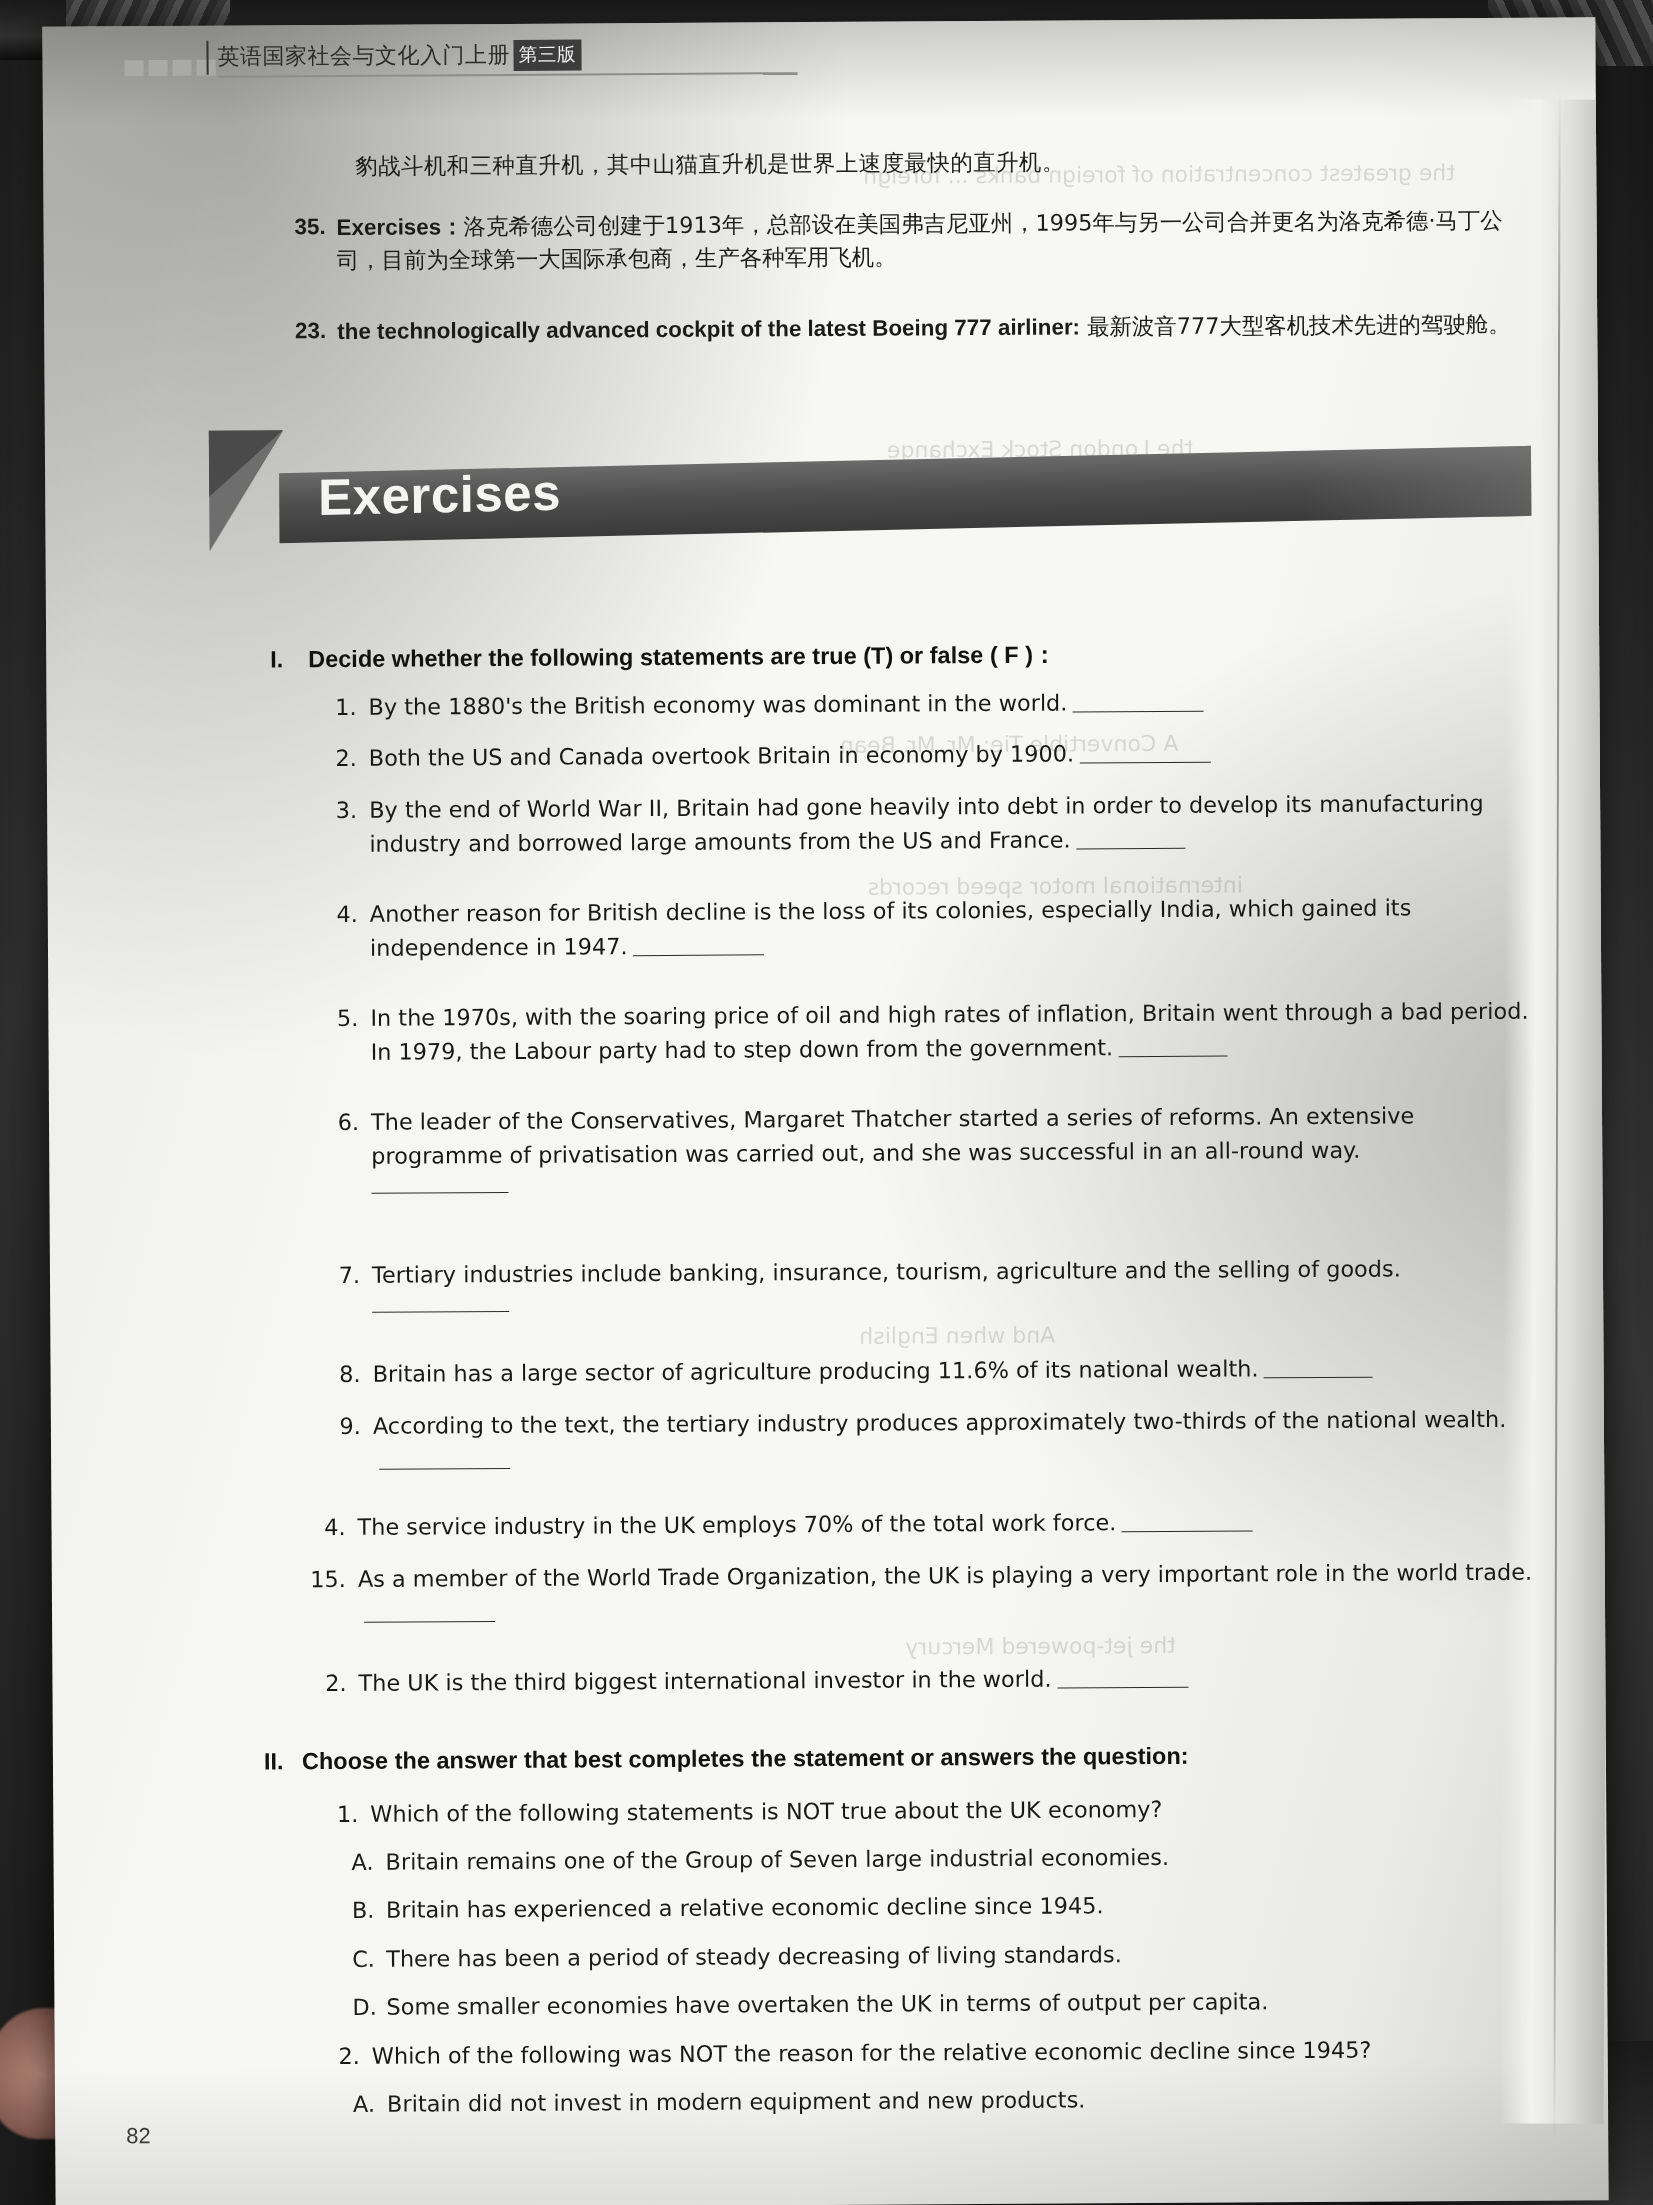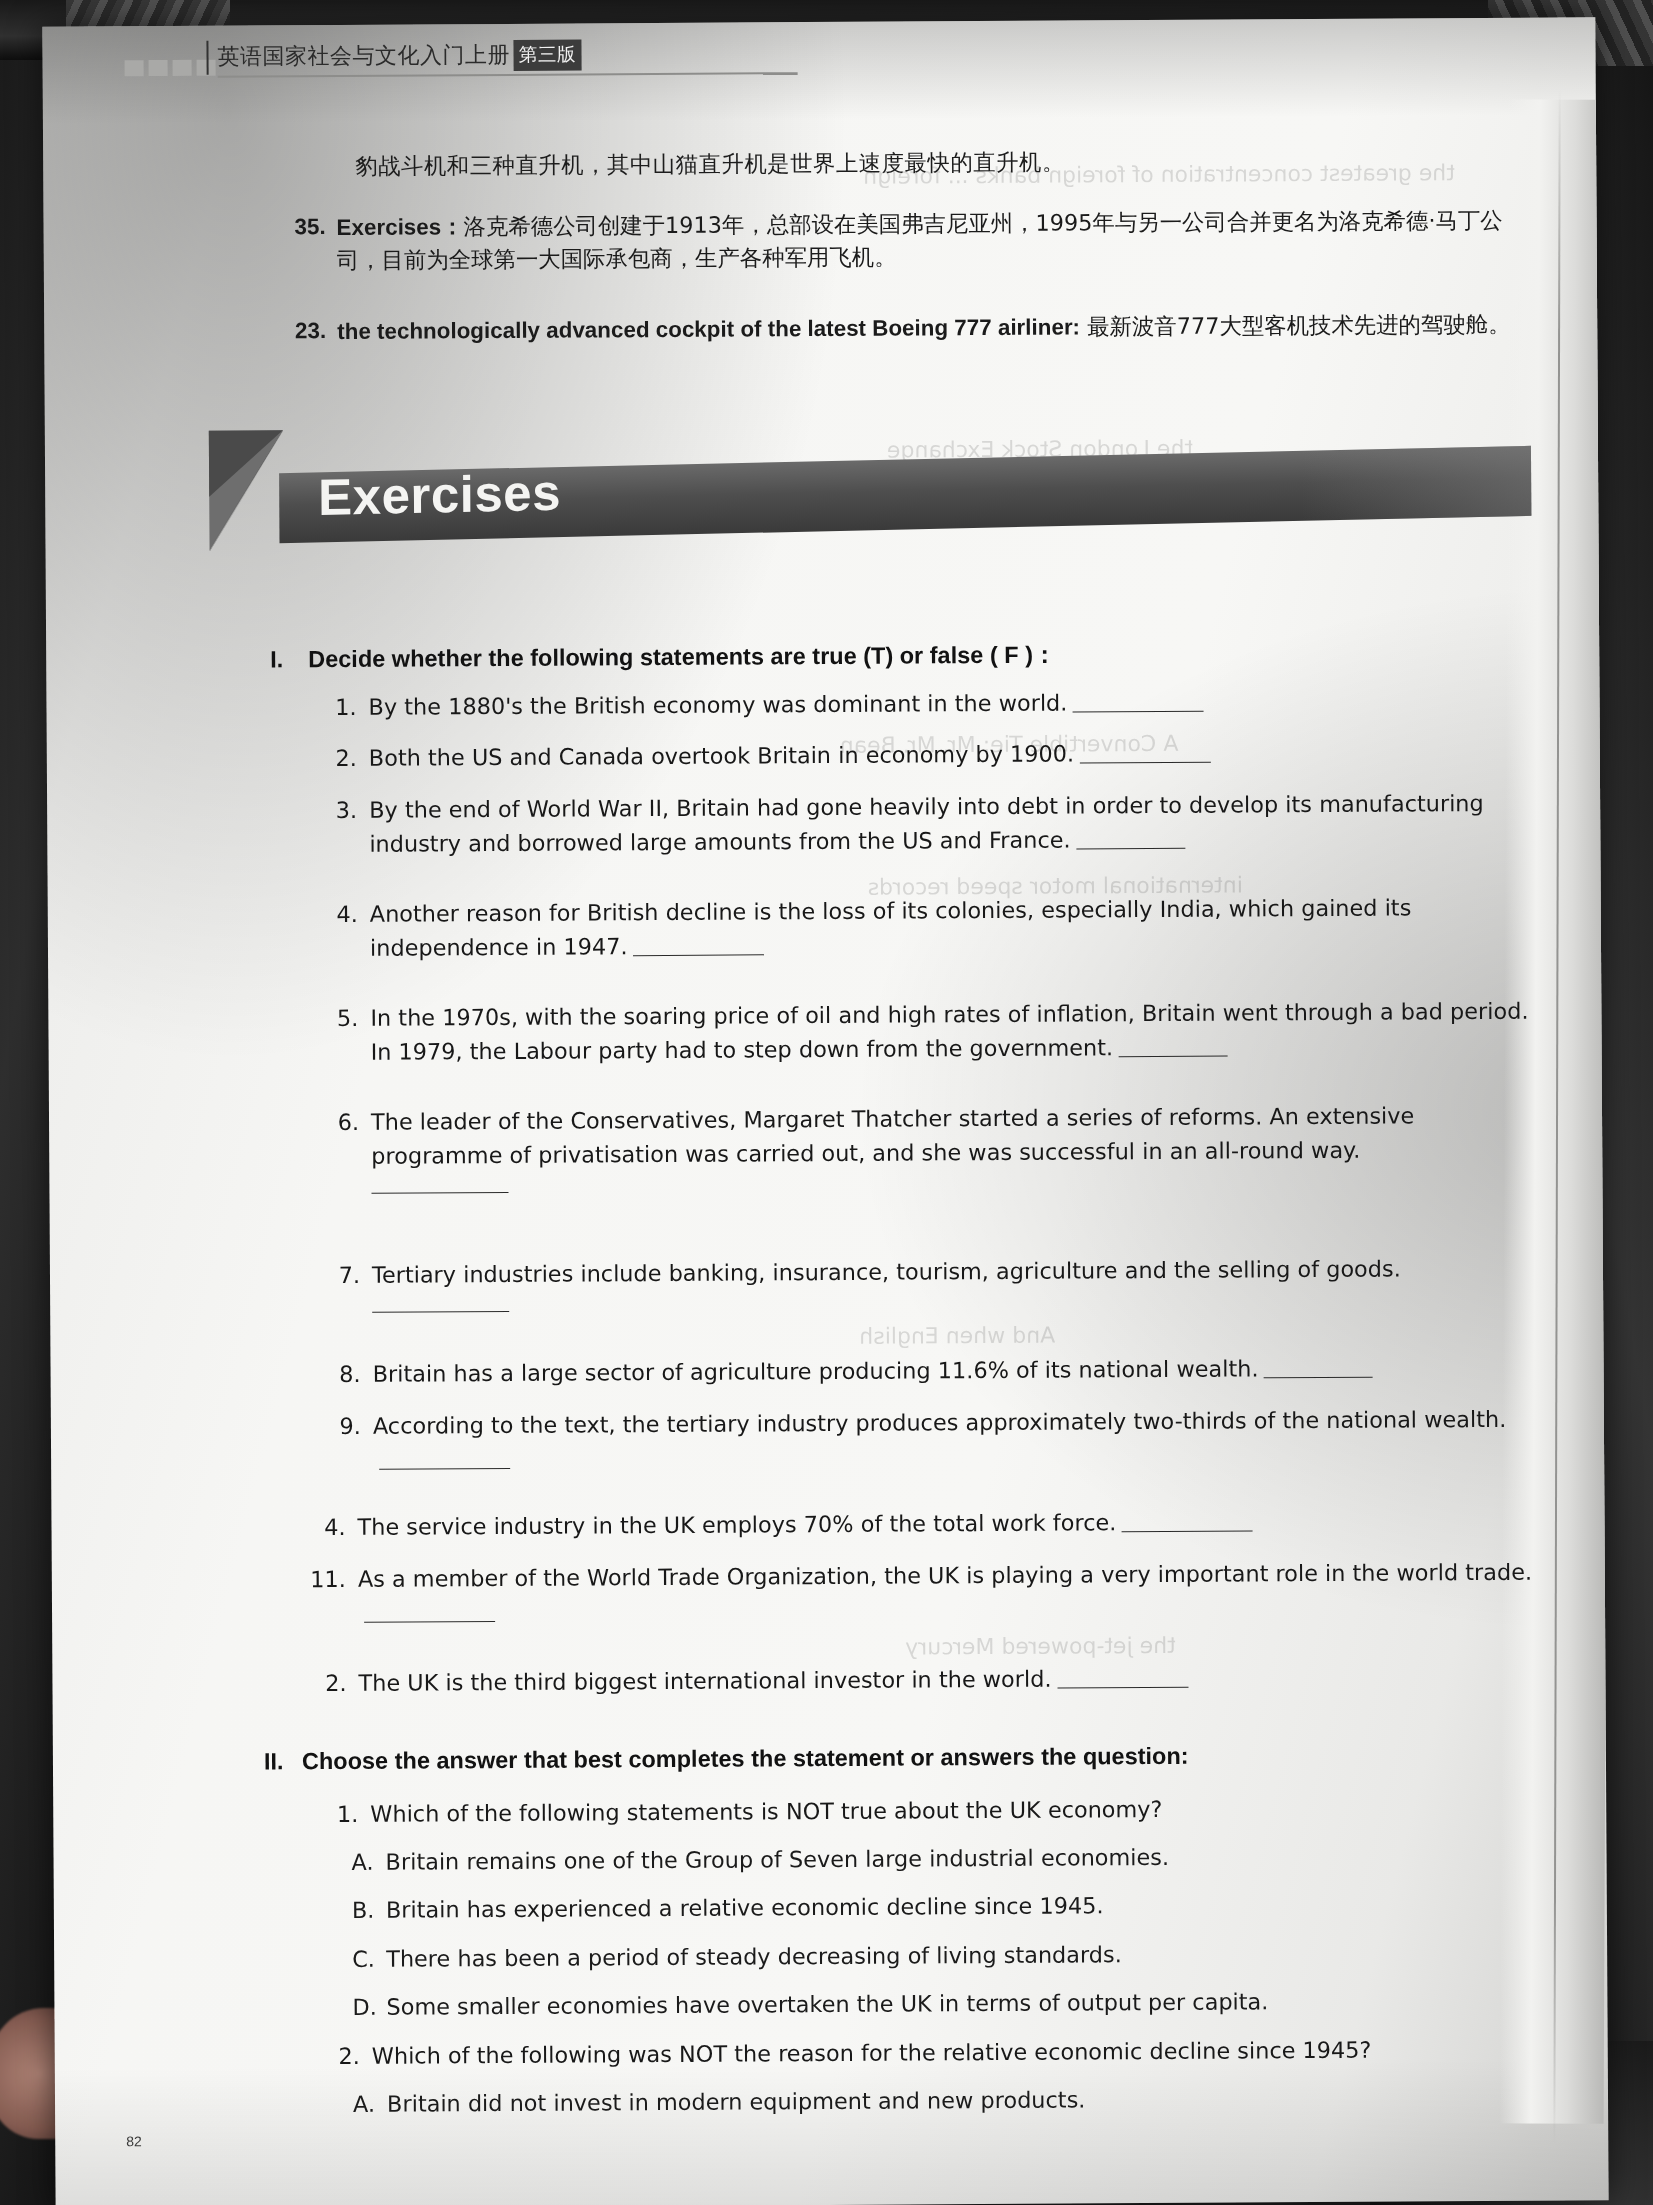--- a/index.html
+++ b/index.html
@@ -309,21 +309,21 @@
   .choice .cl {
     width: 34px;
     flex: none;
   }
 
   .folio {
     position: absolute;
     left: 71px;
     bottom: 60px;
     font-family: "Liberation Sans", sans-serif;
-    font-size: 14px;
+    font-size: 22px;
     color: #3a3a3a;
   }
 
   
   .ghost {
     position: absolute;
     font-family: "DejaVu Sans", "Liberation Sans", sans-serif;
     color: rgba(60,60,60,0.17);
     transform: scaleX(-1);
     white-space: nowrap;
@@ -442,21 +442,21 @@
         <div class="qn">9.</div>
         <div class="qt"><span>According to the text, the tertiary industry produces approximately two-thirds of the national wealth.</span><span class="blank"></span></div>
       </div>
 
       <div class="qitem" style="left:241px; top:1485px; width:1236px;">
         <div class="qn">4.</div>
         <div class="qt"><span>The service industry in the UK employs 70% of the total work force.</span><span class="blank"></span></div>
       </div>
 
       <div class="qitem" style="left:241px; top:1537px; width:1242px;">
-        <div class="qn">11.</div>
+        <div class="qn">15.</div>
         <div class="qt"><span>As a member of the World Trade Organization, the UK is playing a very important role in the world trade.</span><span class="blank"></span></div>
       </div>
 
       <div class="qitem" style="left:241px; top:1641px; width:1236px;">
         <div class="qn">2.</div>
         <div class="qt"><span>The UK is the third biggest international investor in the world.</span><span class="blank"></span></div>
       </div>
 
       <div class="sec-head" style="left:211px; top:1723px;">
         <span class="rn">II.</span><span>Choose the answer that best completes the statement or answers the question:</span>

